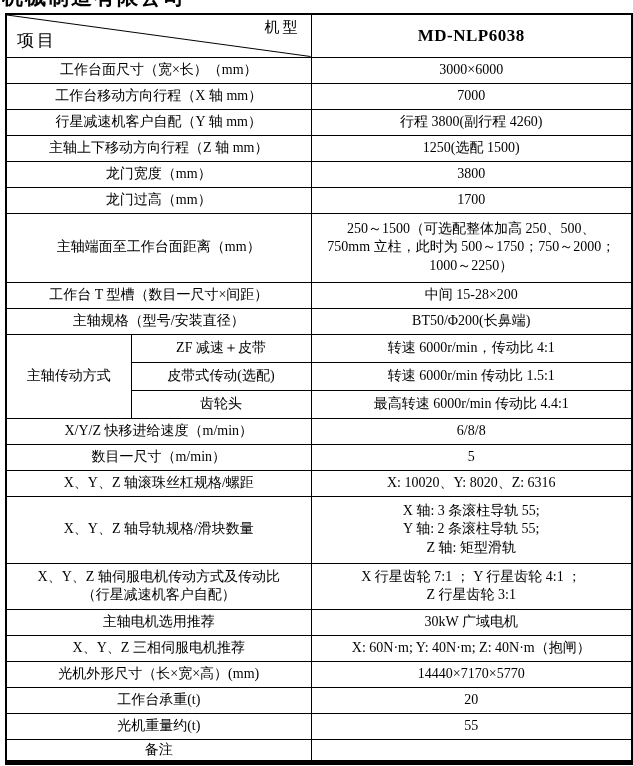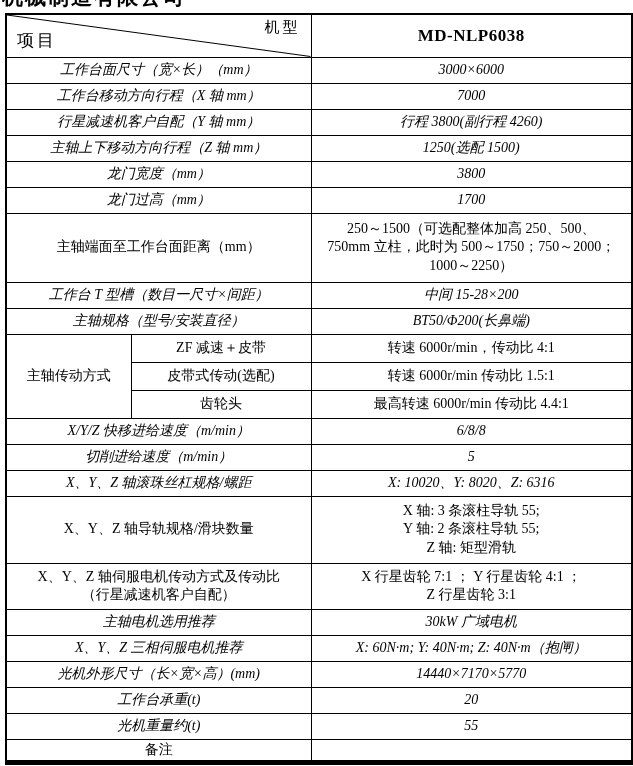--- a/index.html
+++ b/index.html
@@ -29,21 +29,21 @@
     font-size:14px;line-height:1.3;padding:1px 15px;
     overflow:hidden;
   }
   .ml{white-space:pre-line;margin-left:20px;}
   .model{font-weight:bold;font-size:17px;letter-spacing:.5px;}
   .diag{position:relative;padding:4px;}
   .diag svg{position:absolute;left:0;top:0;width:100%;height:100%;display:block;}
   .diag .tr-label{position:absolute;top:3px;right:10px;font-size:15px;letter-spacing:3px;}
   .diag .bl-label{position:absolute;bottom:4px;left:10px;font-size:17px;letter-spacing:3px;}
   tr.hHead{height:43px;}
-  tr.h26{height:26px;font-style:italic;}
+  tr.h26{height:26px;}
   tr.h28{height:28px;}
   tr.h69{height:69px;}
   tr.h67{height:67px;}
   tr.h46{height:46px;}
   tr.h22{height:22px;}
 </style>
 </head>
 <body>
 
 <div class="title-clip">
@@ -120,21 +120,21 @@
   <tr class="h28">
     <td>齿轮头</td>
     <td>最高转速 6000r/min 传动比 4.4:1</td>
   </tr>
 
   <tr class="h26">
     <td colspan="2">X/Y/Z 快移进给速度（m/min）</td>
     <td>6/8/8</td>
   </tr>
   <tr class="h26">
-    <td colspan="2">切削进给速度（m/min）</td>
+    <td colspan="2">数目一尺寸（m/min）</td>
     <td>5</td>
   </tr>
   <tr class="h26">
     <td colspan="2">X、Y、Z 轴滚珠丝杠规格/螺距</td>
     <td>X: 10020、Y: 8020、Z: 6316</td>
   </tr>
   <tr class="h67">
     <td colspan="2">X、Y、Z 轴导轨规格/滑块数量</td>
     <td class="ml">X 轴: 3 条滚柱导轨 55;
 Y 轴: 2 条滚柱导轨 55;

